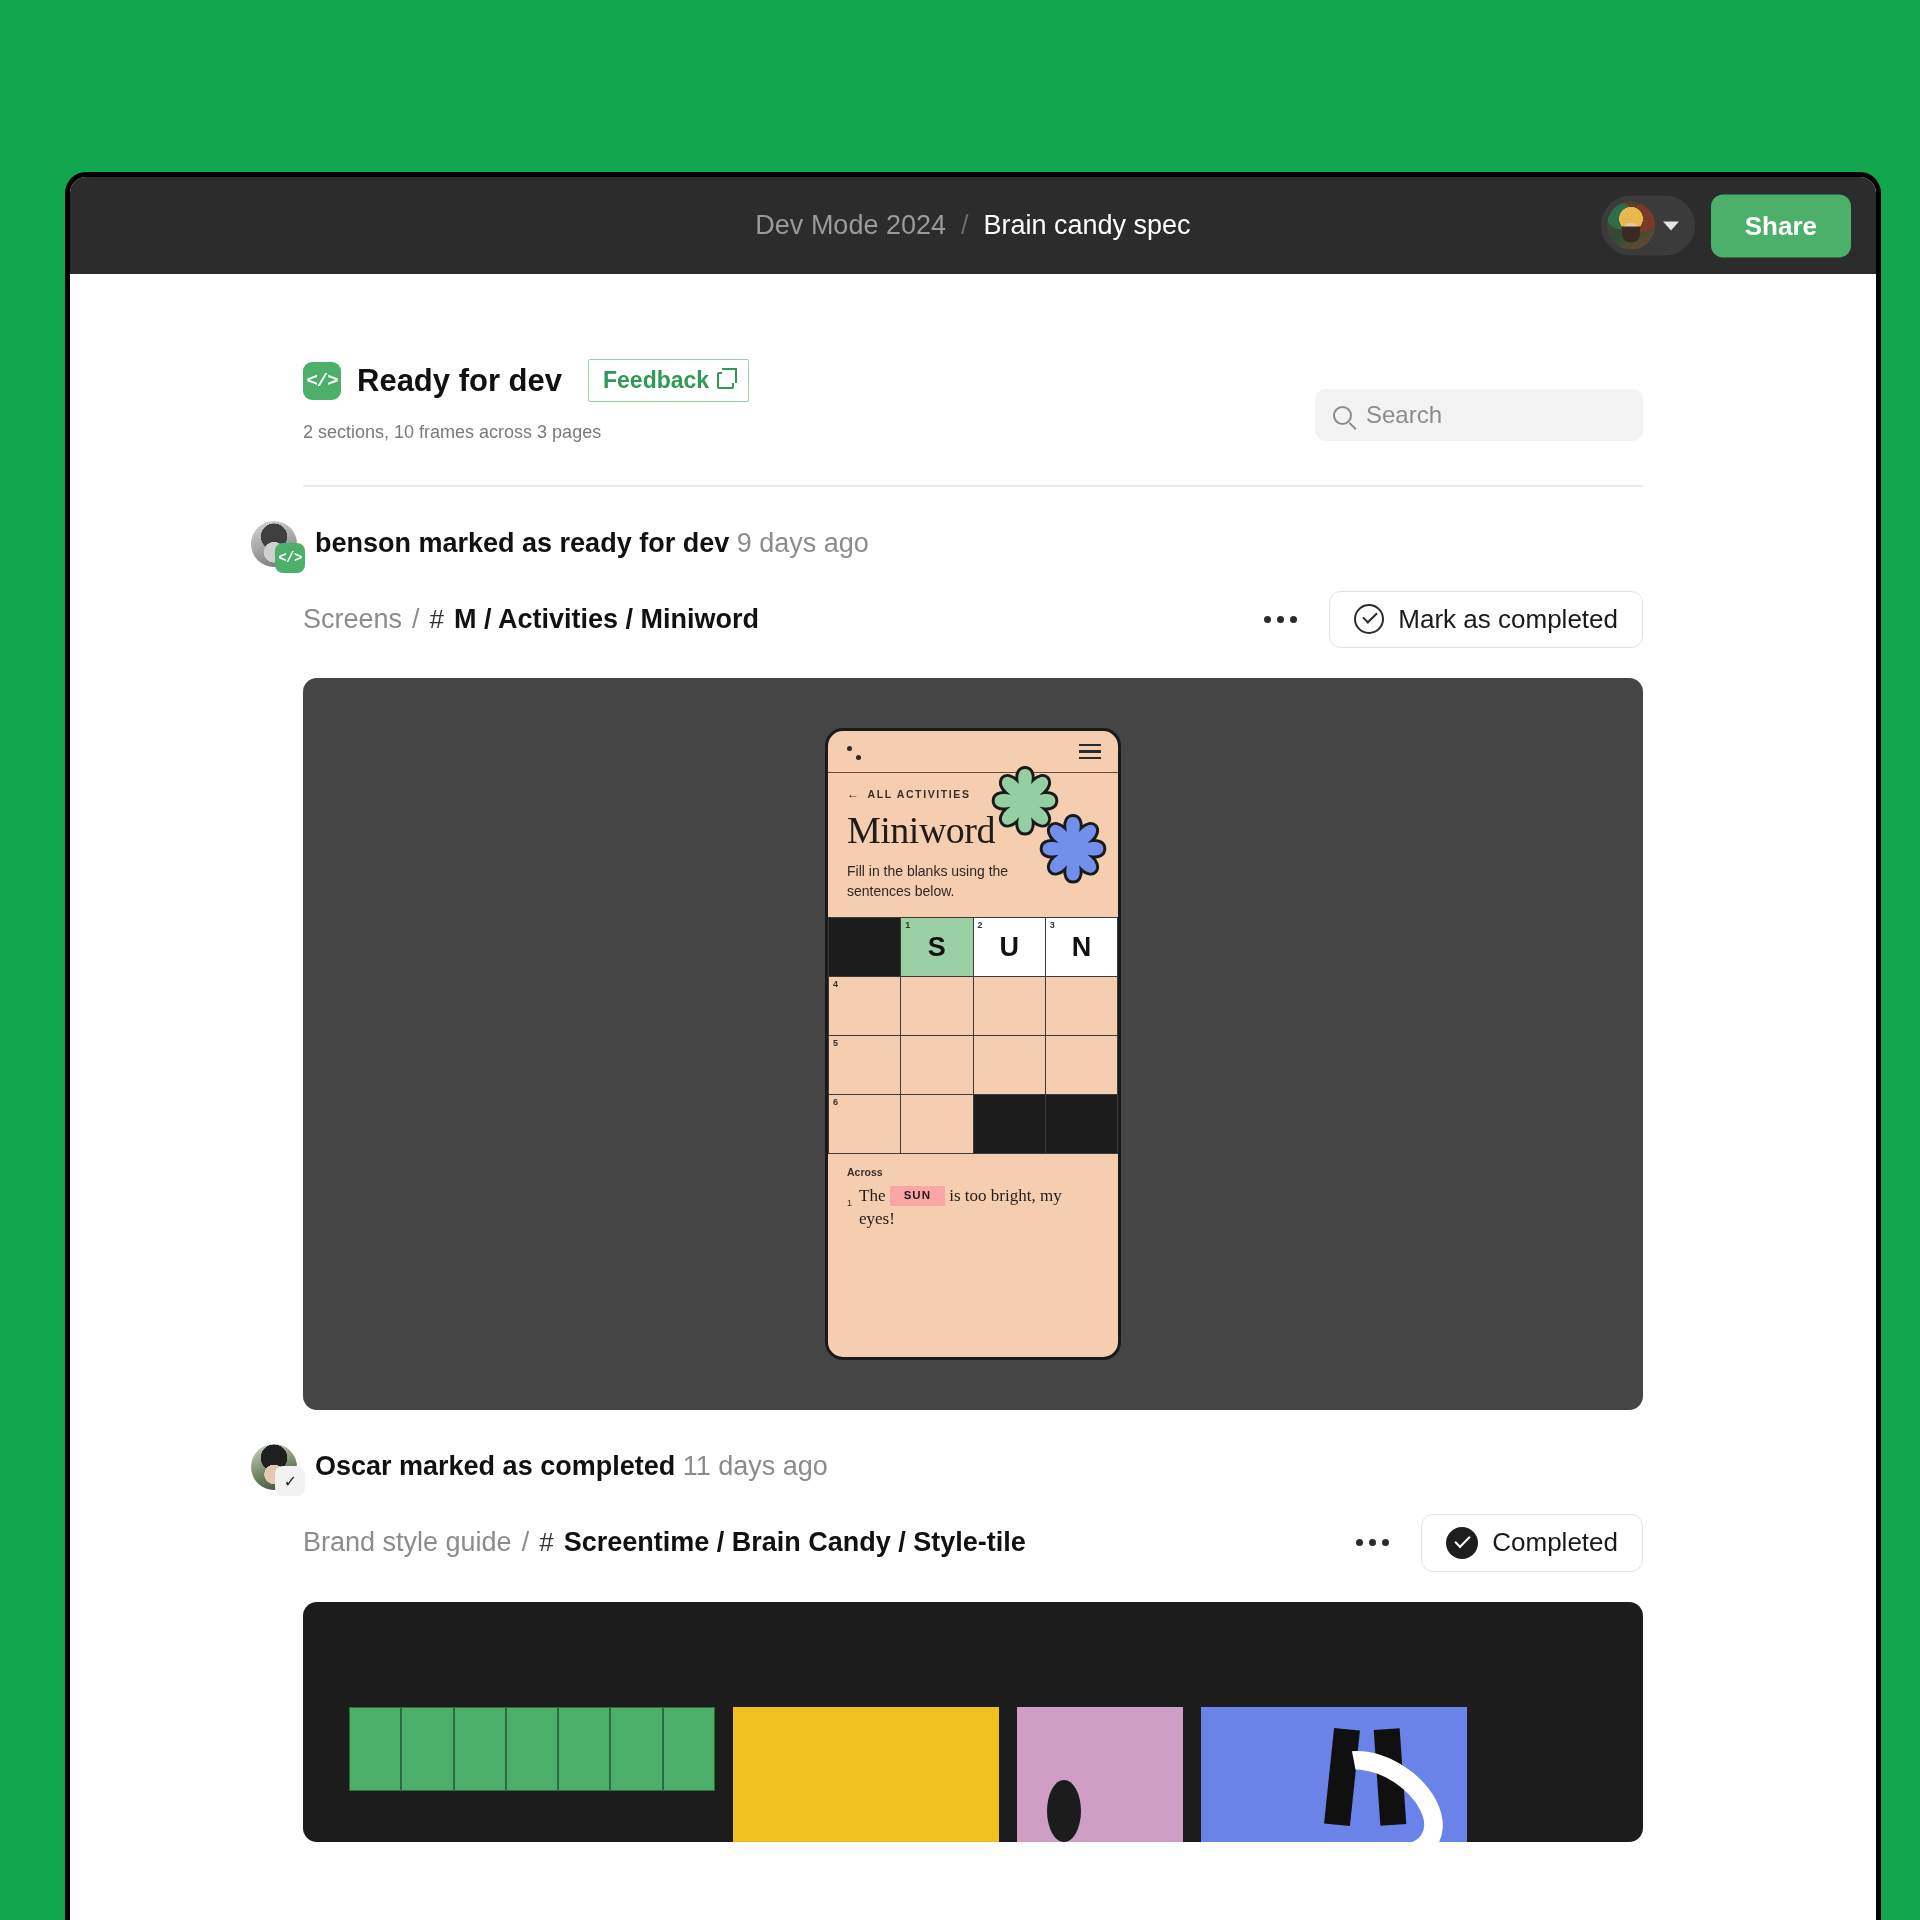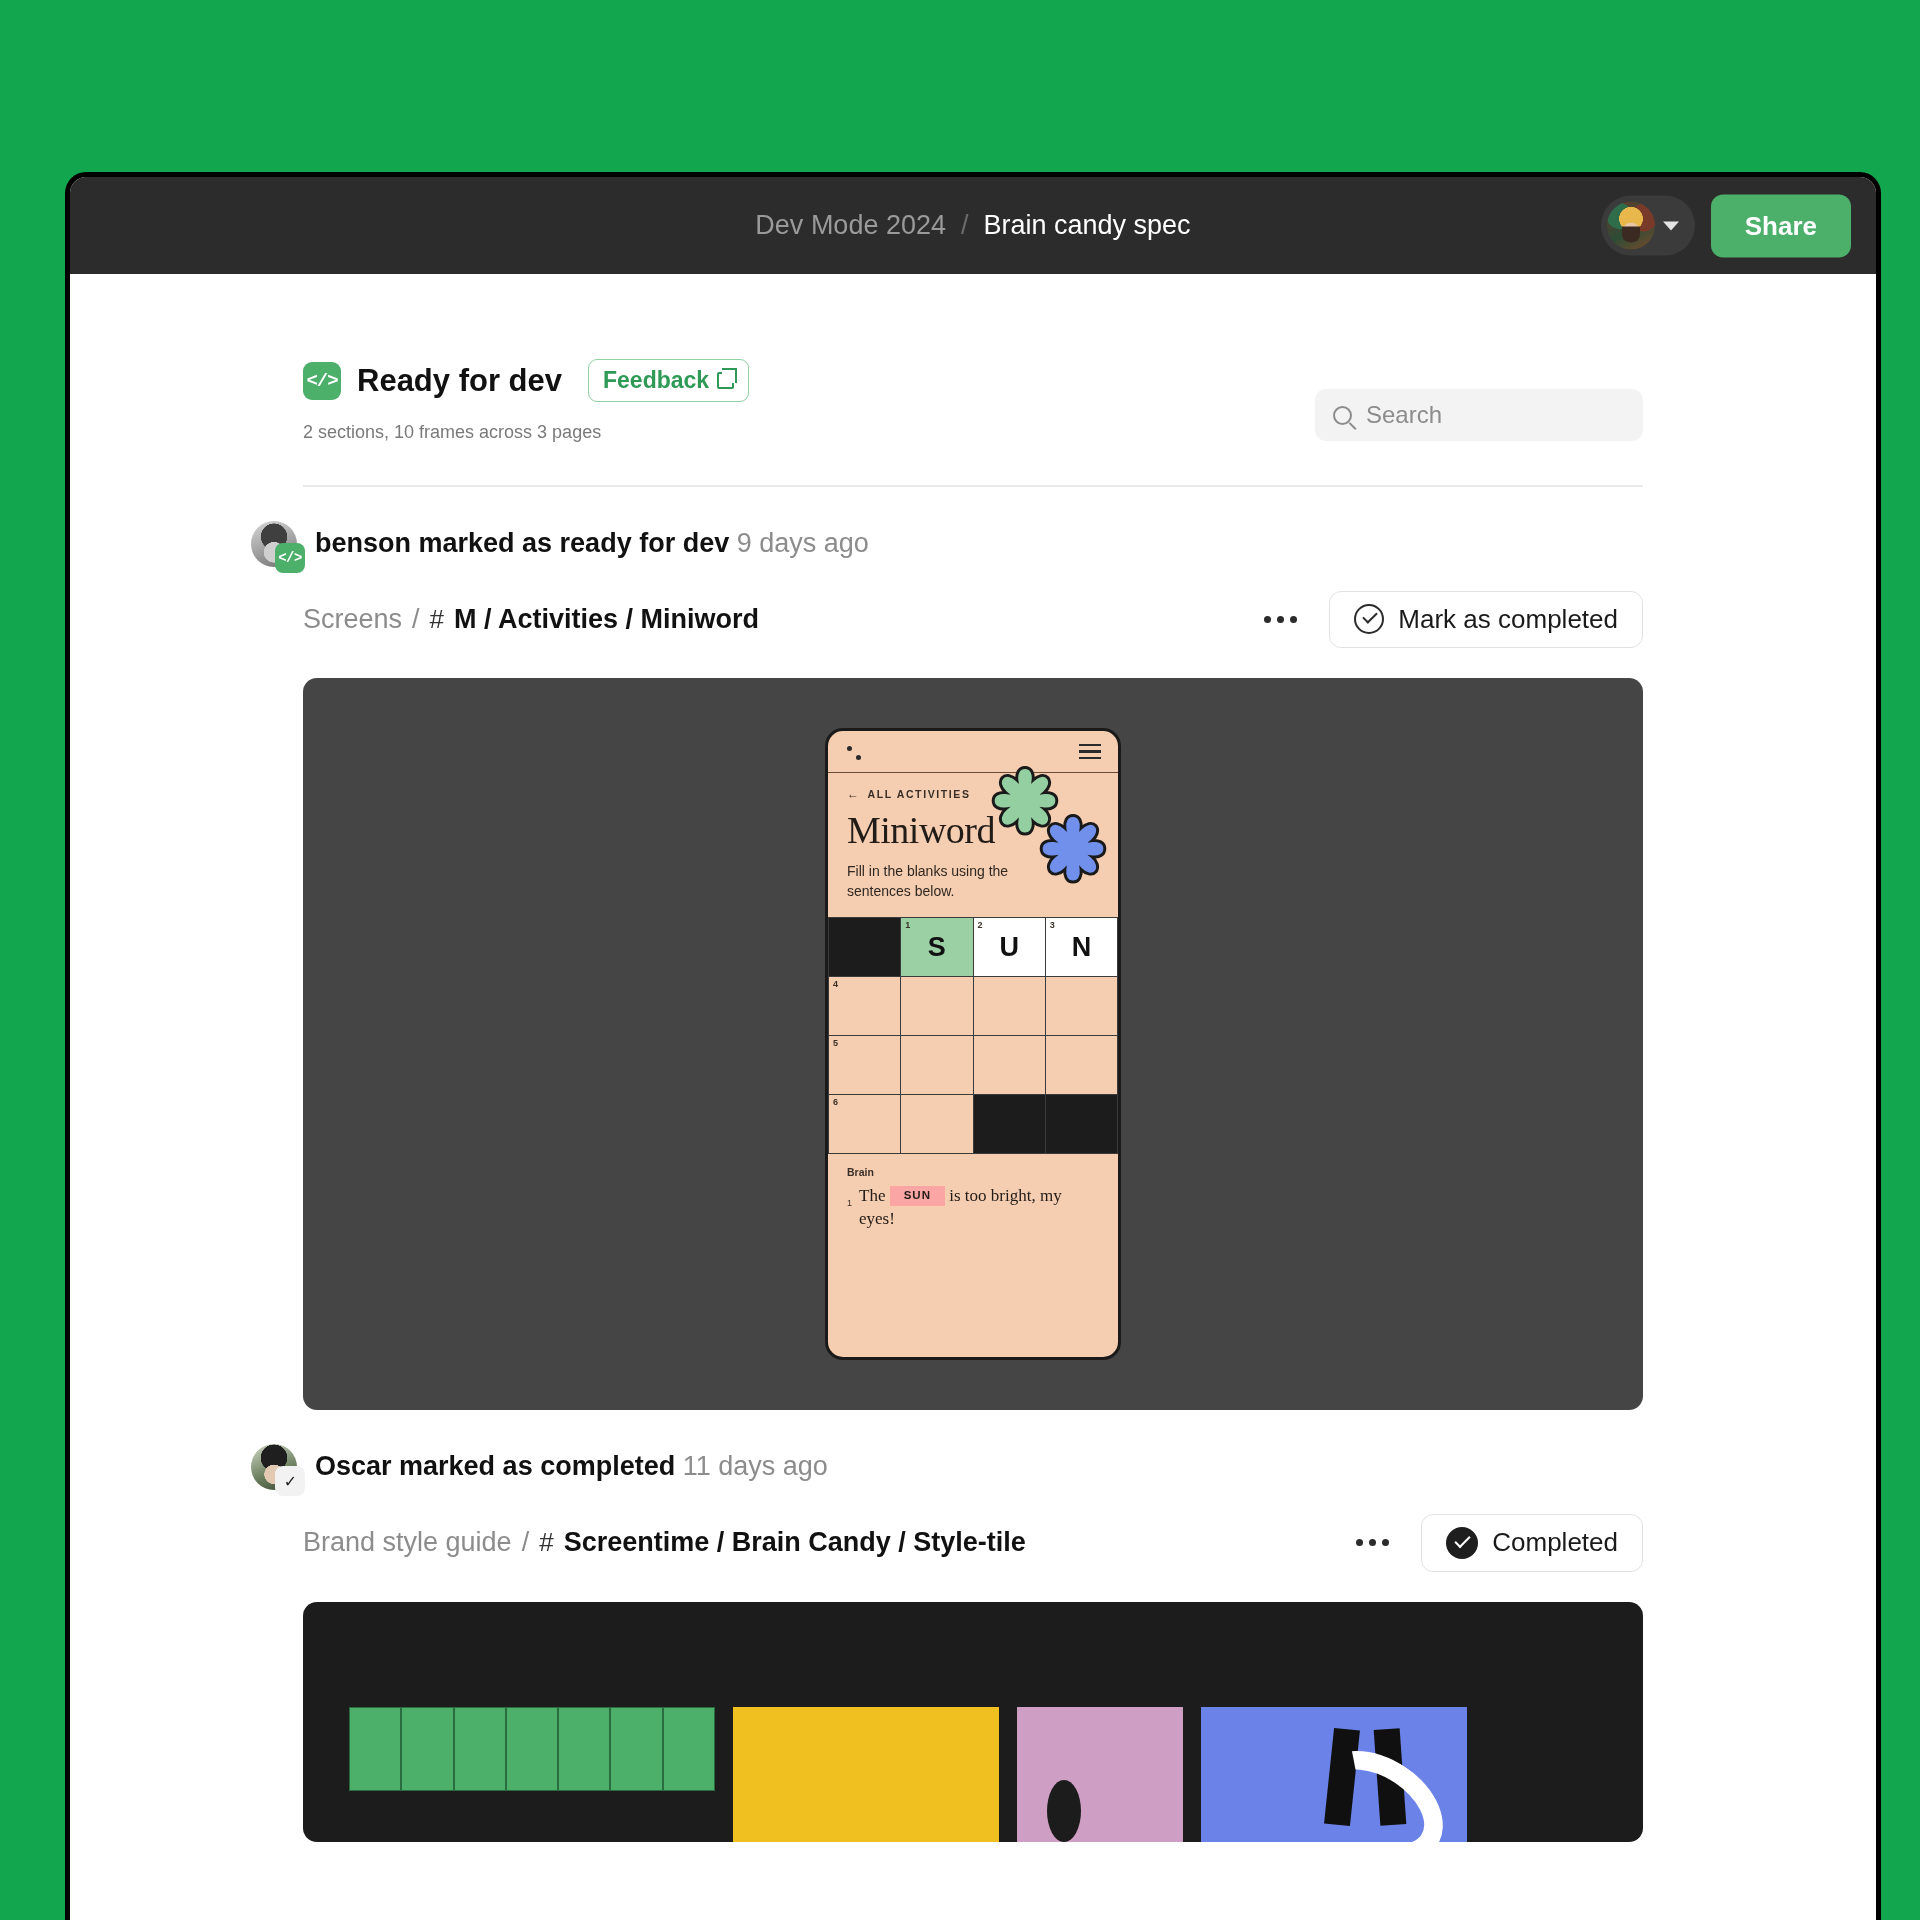--- a/index.html
+++ b/index.html
@@ -121,21 +121,21 @@
     background: #4caf6a;
     border-radius: 9px;
     display: flex; align-items: center; justify-content: center;
     color: #fff; font-size: 19px; font-weight: bold;
     letter-spacing: -1px;
     font-family: "Liberation Mono", monospace;
   }
   .sec-title { font-size: 31px; font-weight: bold; color: #111; }
   .feedback-pill {
     border: 1.6px solid #8fd2a4;
-    border-radius: 9px;
+    border-radius: 2px;
     padding: 7px 14px;
     color: #2e9a56;
     font-size: 23px;
     font-weight: bold;
     display: flex; align-items: center; gap: 8px;
     cursor: pointer;
     margin-left: 10px;
   }
   .ext-icon {
     display: inline-block;
@@ -581,21 +581,21 @@
                   <div class="cell c-peach"></div>
                   <div class="cell c-peach">
                     <span class="num">6</span>
                   </div>
                   <div class="cell c-peach"></div>
                   <div class="cell c-black"></div>
                   <div class="cell c-black"></div>
                 </div>
 
               <div class="clues">
-                <div class="clue-head">Brain</div>
+                <div class="clue-head">Across</div>
                 <div class="clue-row">
                   <span class="clue-num">1</span>
                   <span class="clue-txt">
                     <span>The</span>
                     <span class="blank">SUN</span>
                     <span>is too bright, my eyes!</span>
                   </span>
                 </div>
               </div>
             </div>

